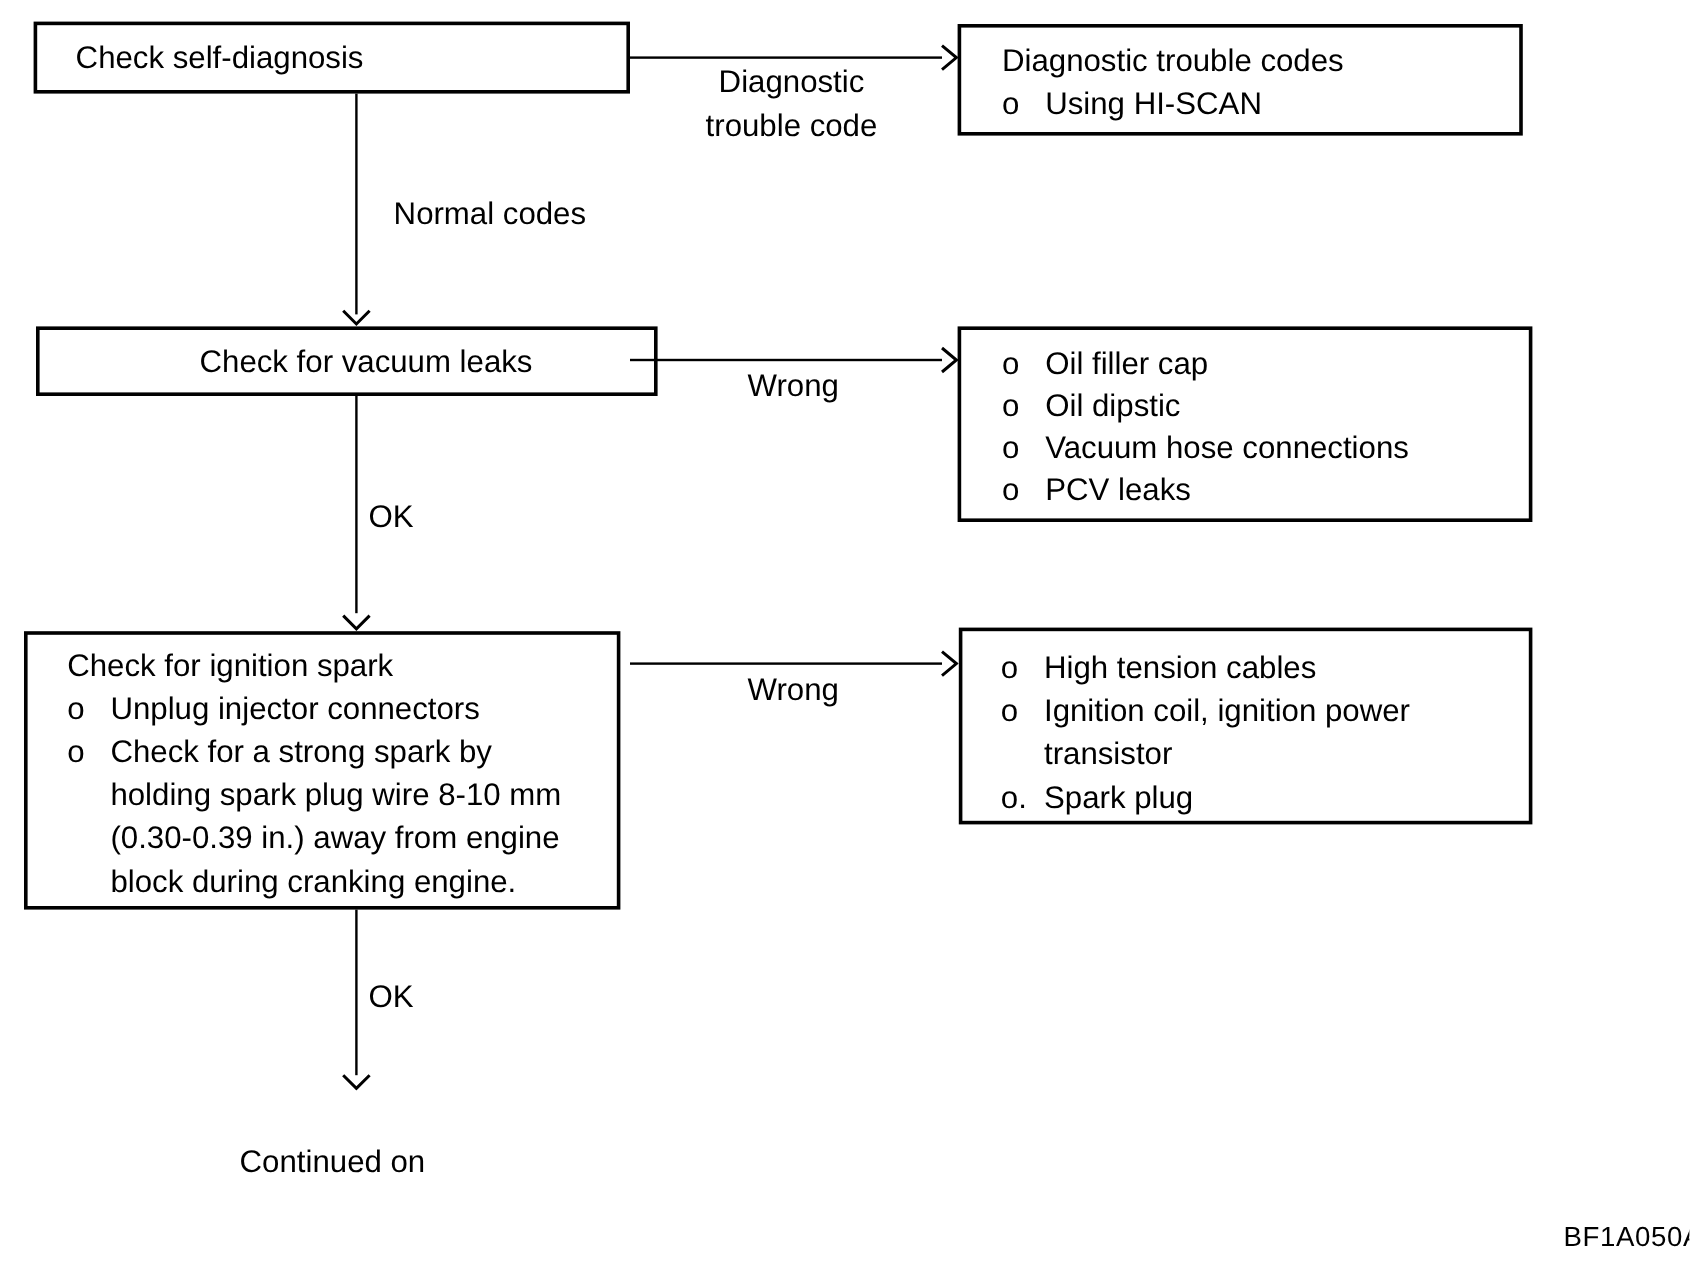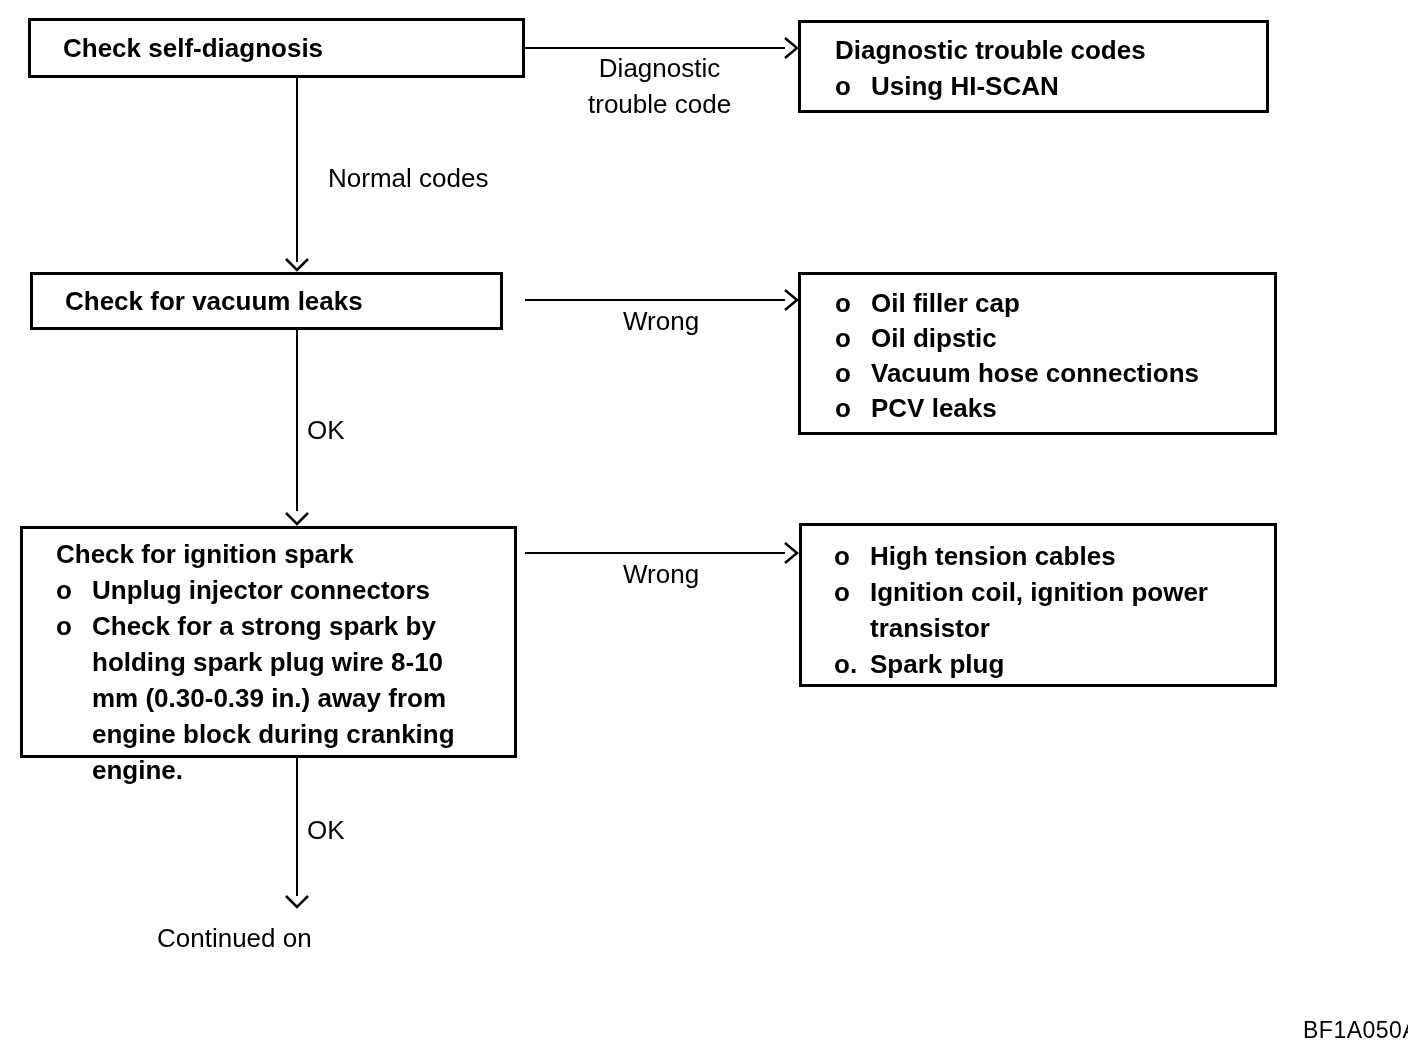--- a/index.html
+++ b/index.html
@@ -16,21 +16,20 @@
     font-family: "Liberation Sans", sans-serif;
     overflow: hidden;
   }
   .node {
     position: absolute;
     box-sizing: border-box;
     border: 3px solid #000000;
     background: #ffffff;
     font-size: 26px;
     line-height: 36px;
-    font-weight: bold;
   }
   .node.center-title {
     display: flex;
     align-items: center;
     padding-left: 32px;
   }
   .node-title {
     display: block;
   }
   .row {
@@ -64,39 +63,40 @@
     line-height: 36px;
     white-space: nowrap;
     text-align: center;
   }
   .lbl .lbl-line {
     display: block;
   }
   .terminal {
     position: absolute;
     left: 157px;
-    top: 918px;
+    top: 948px;
     width: 240px;
+    text-align: center;
     font-size: 26px;
     line-height: 41px;
   }
   .terminal span {
     display: block;
   }
   .figure-code {
     position: absolute;
     left: 1303px;
     top: 1017px;
     font-size: 23px;
     letter-spacing: 0.5px;
   }
   
   #node-self-diagnosis   { left: 28px;  top: 18px;  width: 497px; height: 60px;  }
   #node-trouble-codes    { left: 798px; top: 20px;  width: 471px; height: 93px;  padding: 9px 20px 0 34px; }
-  #node-vacuum-leaks     { left: 30px;  top: 272px; width: 473px; height: 58px;  }
+  #node-vacuum-leaks     { left: 30px;  top: 272px; width: 518px; height: 58px; justify-content: center;  }
   #node-vacuum-causes    { left: 798px; top: 272px; width: 479px; height: 163px; padding: 11px 20px 0 34px; line-height: 35px; }
   #node-ignition-spark   { left: 20px;  top: 526px; width: 497px; height: 232px; padding: 7px 18px 16px 33px; line-height: 36px; }
   #node-spark-causes     { left: 799px; top: 523px; width: 478px; height: 164px; padding: 12px 24px 0 32px; line-height: 36px; }
 </style>
 </head>
 <body>
 
 <div class="canvas">
 
   <div class="node center-title" id="node-self-diagnosis">

